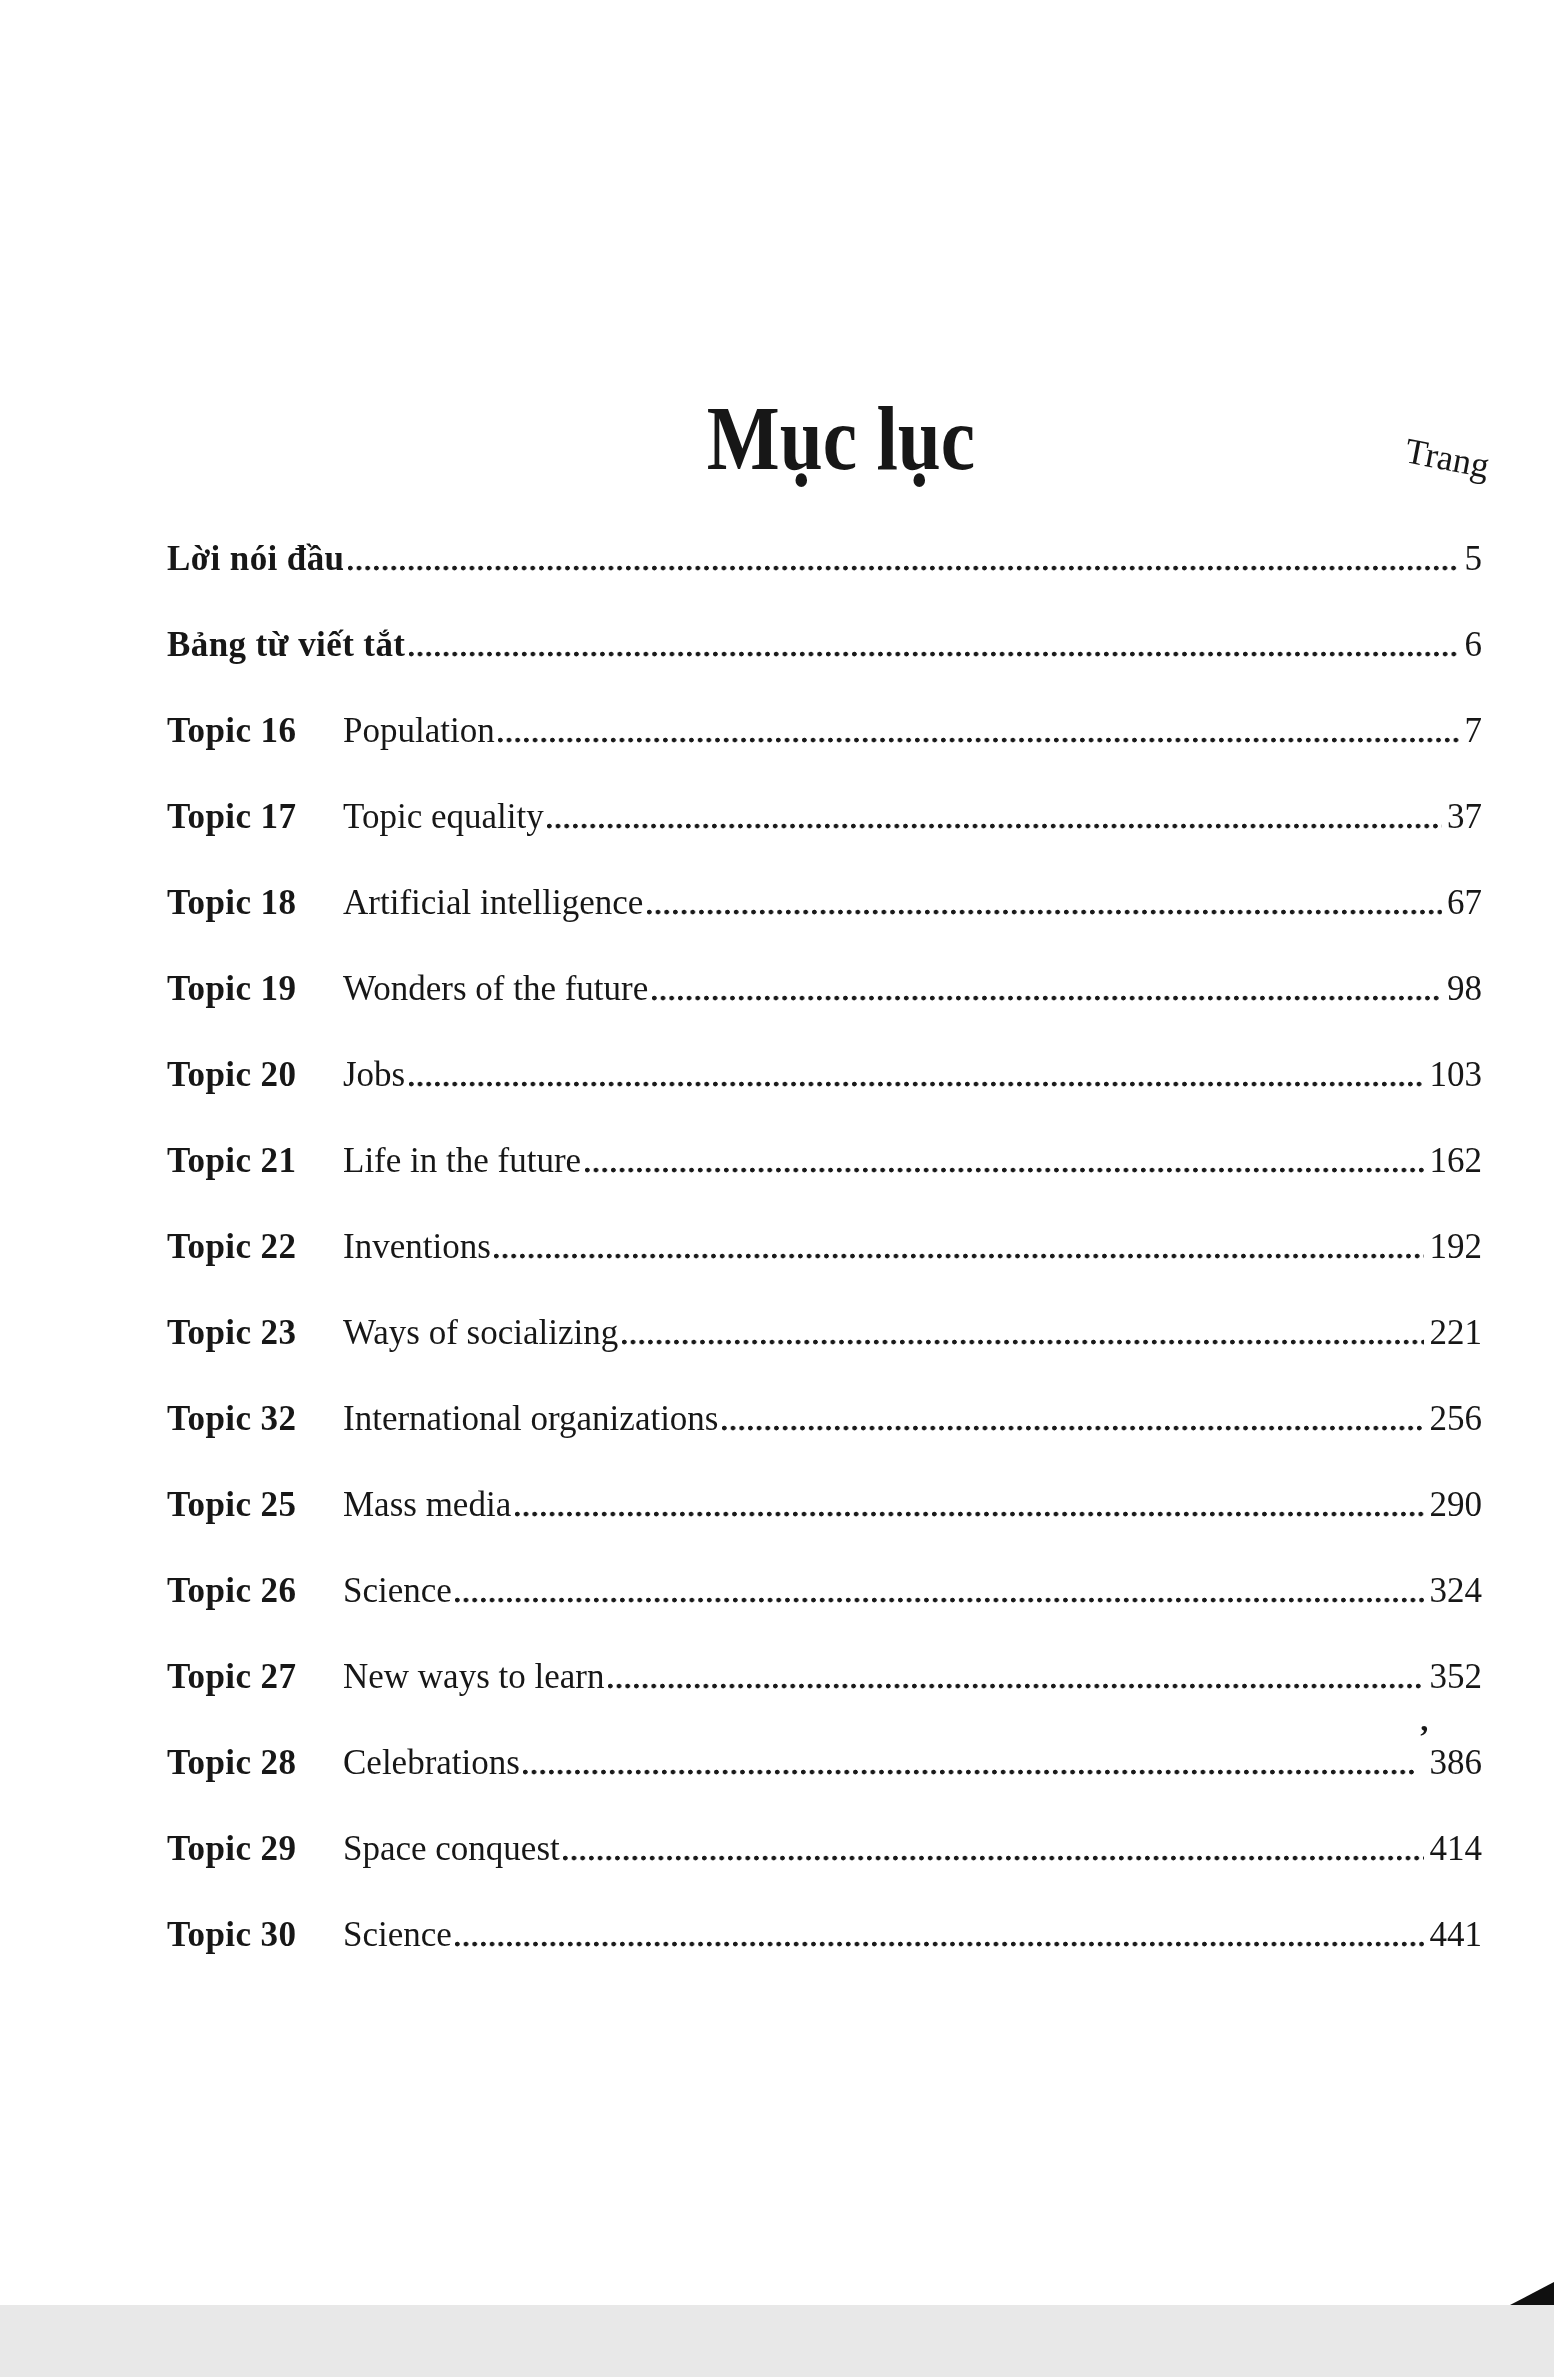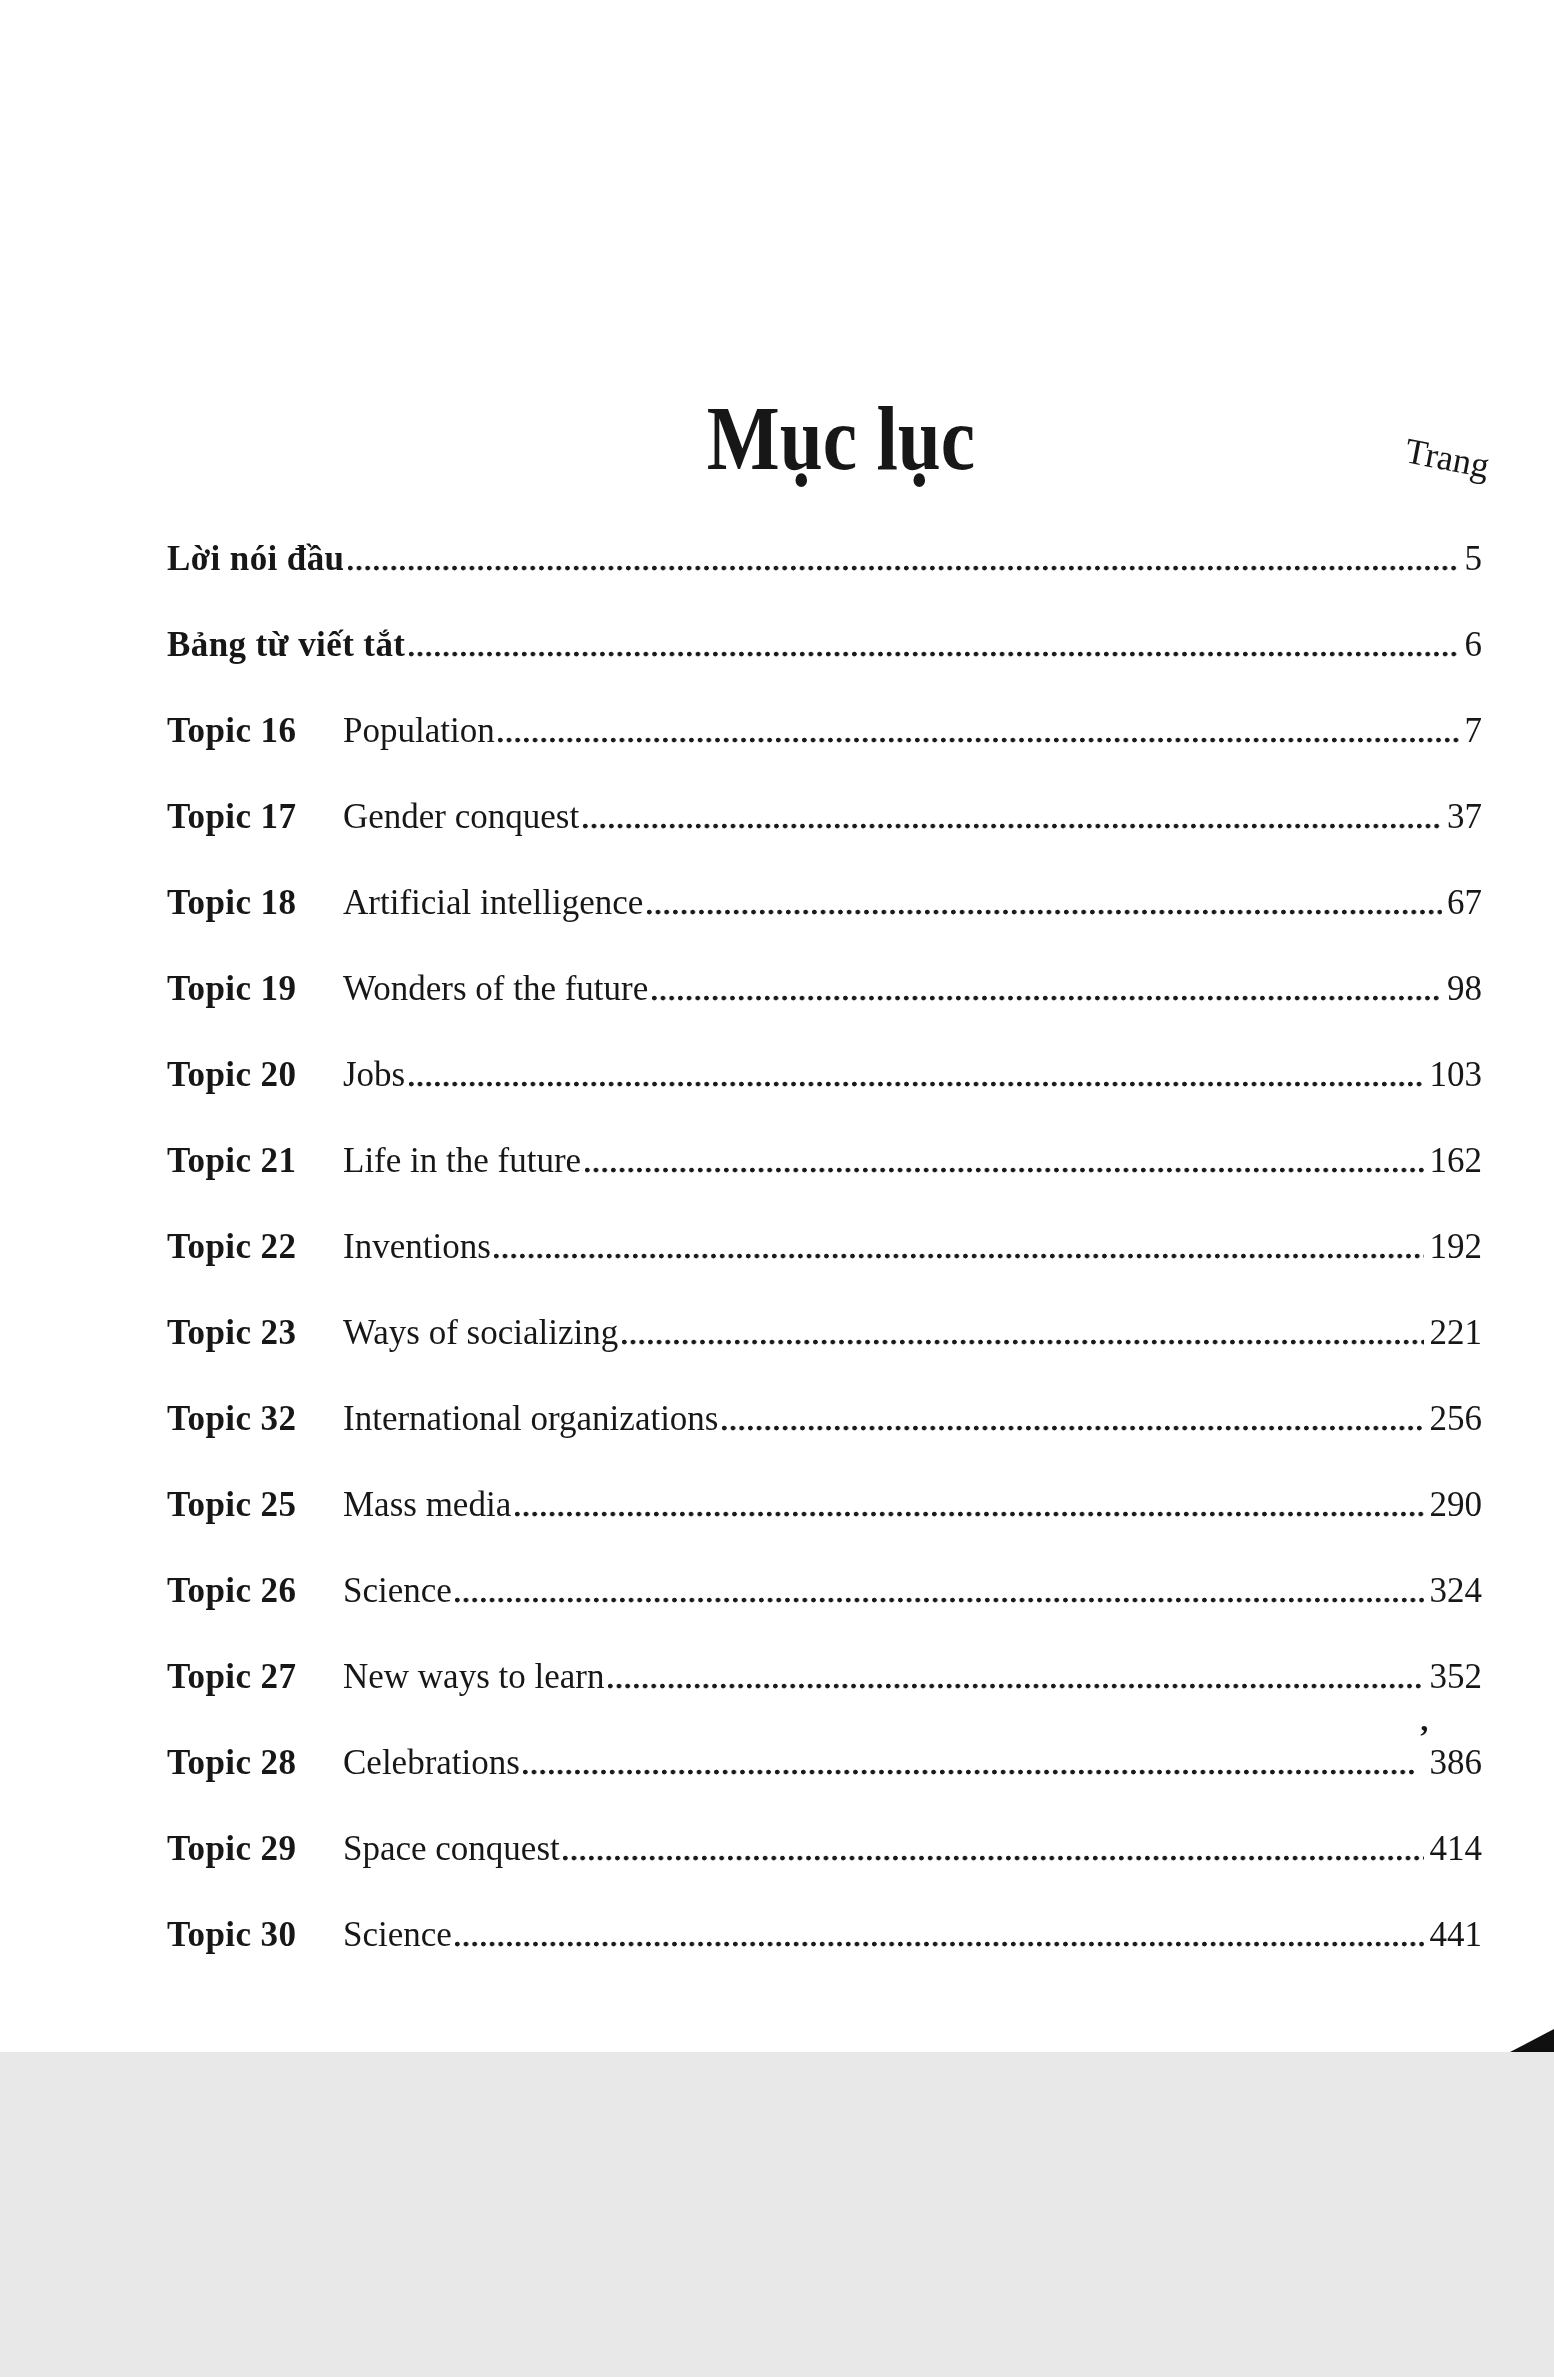--- a/index.html
+++ b/index.html
@@ -1,19 +1,19 @@
 <!DOCTYPE html>
 <html style="font-size:14px"><head>
 <meta charset="utf-8">
 <style>
   html, body { margin: 0; padding: 0; background: #e8e8e8; }
   .page {
     position: relative;
     width: 1554px;
-    height: 2052px;
+    height: 2305px;
     margin: 0 auto;
     background: #ffffff;
     color: #171717;
     font-family: "Liberation Serif", "DejaVu Serif", serif;
     overflow: hidden;
   }
   .toc-title {
     position: absolute;
     top: 330px;
     left: 50%;
@@ -117,21 +117,21 @@
 
   <div class="toc-row">
     <span class="row-label">Topic 16</span>
     <span class="row-title">Population</span>
     <span class="leader"></span>
     <span class="row-page"><span class="page-mark"></span><span>7</span></span>
   </div>
 
   <div class="toc-row">
     <span class="row-label">Topic 17</span>
-    <span class="row-title">Gender conquest</span>
+    <span class="row-title">Topic equality</span>
     <span class="leader"></span>
     <span class="row-page"><span class="page-mark"></span><span>37</span></span>
   </div>
 
   <div class="toc-row">
     <span class="row-label">Topic 18</span>
     <span class="row-title">Artificial intelligence</span>
     <span class="leader"></span>
     <span class="row-page"><span class="page-mark"></span><span>67</span></span>
   </div>

